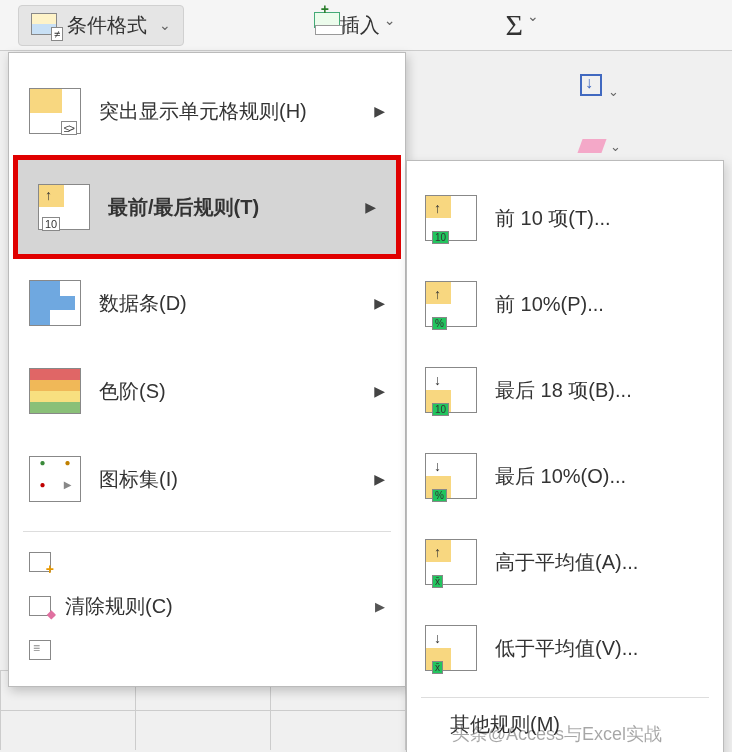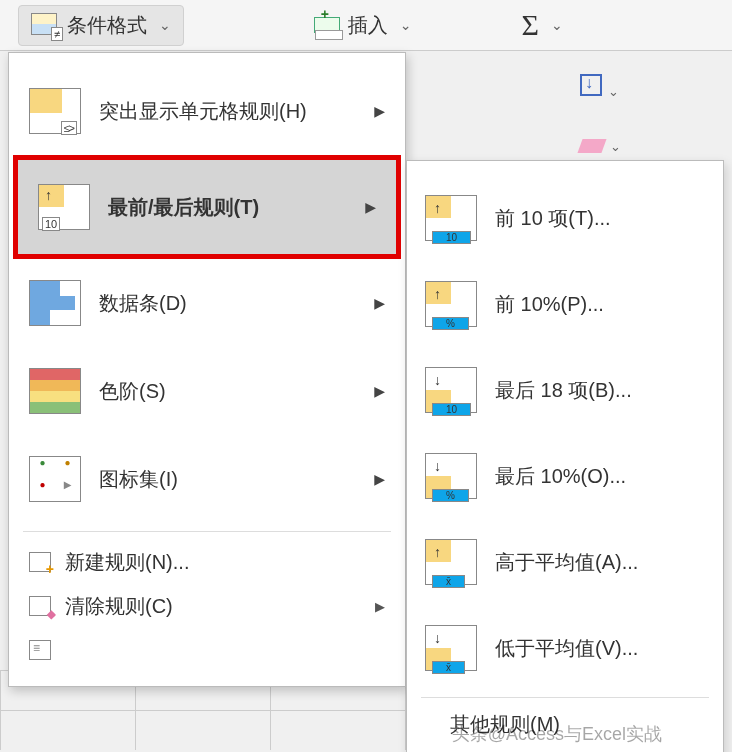--- a/index.html
+++ b/index.html
@@ -30,22 +30,21 @@
   margin-left: 18px;
   background: #e5e5e5;
   border: 1px solid #d0d0d0;
   border-radius: 4px;
   cursor: pointer;
 }
 .btn-main .chev { font-size: 14px; color: #666; margin-left: 4px; }
 
 .tool-item {
   display: flex;
-  align-items: center;
-  gap: 8px;
+  gap: 0;
   margin-left: 100px;
 }
 .tool-item .chev { font-size: 14px; color: #666; margin-left: 4px; }
 
 
 .menu1 {
   position: absolute;
   left: 8px;
   top: 52px;
   width: 398px;
@@ -164,21 +163,21 @@
 .ic-new { background:#fff; }
 .ic-new::after{content:"+"; color:#e79800; position:absolute; bottom:-6px; right:-4px; font-weight:bold; font-size:14px; }
 .ic-clear { background:#fff; }
 .ic-clear::after{content:"◆"; color:#e070a0; position:absolute; bottom:-6px; right:-6px; font-size:12px; }
 .ic-manage { background:#fff; }
 .ic-manage::after{content:"≡"; color:#888; position:absolute; top:0; left:3px; font-size:12px; }
 
 
 .ic-top10 { border:1px solid #888; display:grid; grid-template-columns:1fr 1fr; grid-template-rows:1fr 1fr; }
 .ic-top10 .h{background:#f8d780;}
-.badge { position:absolute; bottom:-4px; left:6px; background:#0ea5e9; border:1px solid #888; font-size:10px; padding:0 13px; }
+.badge { position:absolute; bottom:-4px; left:6px; background:#22c55e; border:1px solid #888; font-size:10px; padding:0 2px; }
 .arrow-in { position:absolute; top:4px; left:8px; font-size:14px; }
 
 .watermark {
   position:absolute; bottom:6px; right:70px; color:rgba(0,0,0,0.35); font-size:18px;
 }
 
 
 .faint-col {
   position:absolute; top:74px; left:580px; display:flex; flex-direction:column; gap:26px;
 }
@@ -271,21 +270,20 @@
         <span>▶</span>
       </div>
     <span class="label">图标集(I)</span>
     <span class="arrow">▶</span>
   </div>
 
   <div class="sep"></div>
 
   <div class="small-row">
     <span class="ic-sm ic-new"></span>
-    <span>新建规则(N)...</span>
   </div>
   <div class="small-row">
     <span class="ic-sm ic-clear"></span>
     <span>清除规则(C)</span>
     <span style="margin-left:auto;font-size:13px;color:#555;">▶</span>
   </div>
   <div class="small-row">
     <span class="ic-sm ic-manage"></span>
   </div>
 </div>

